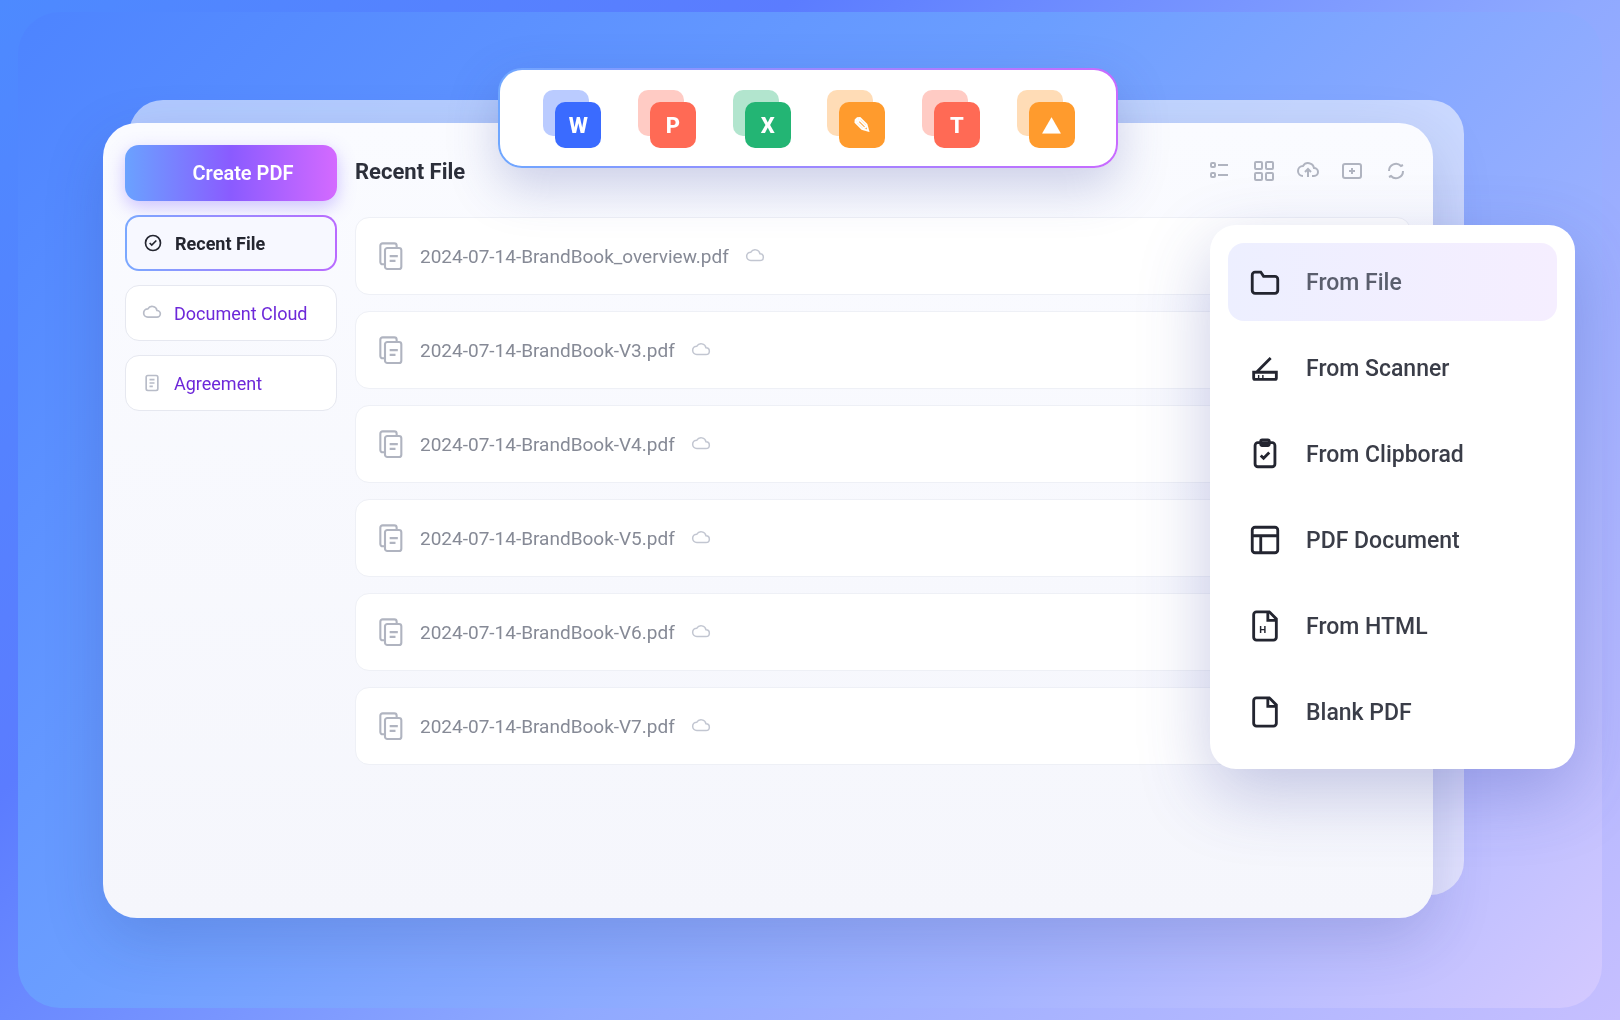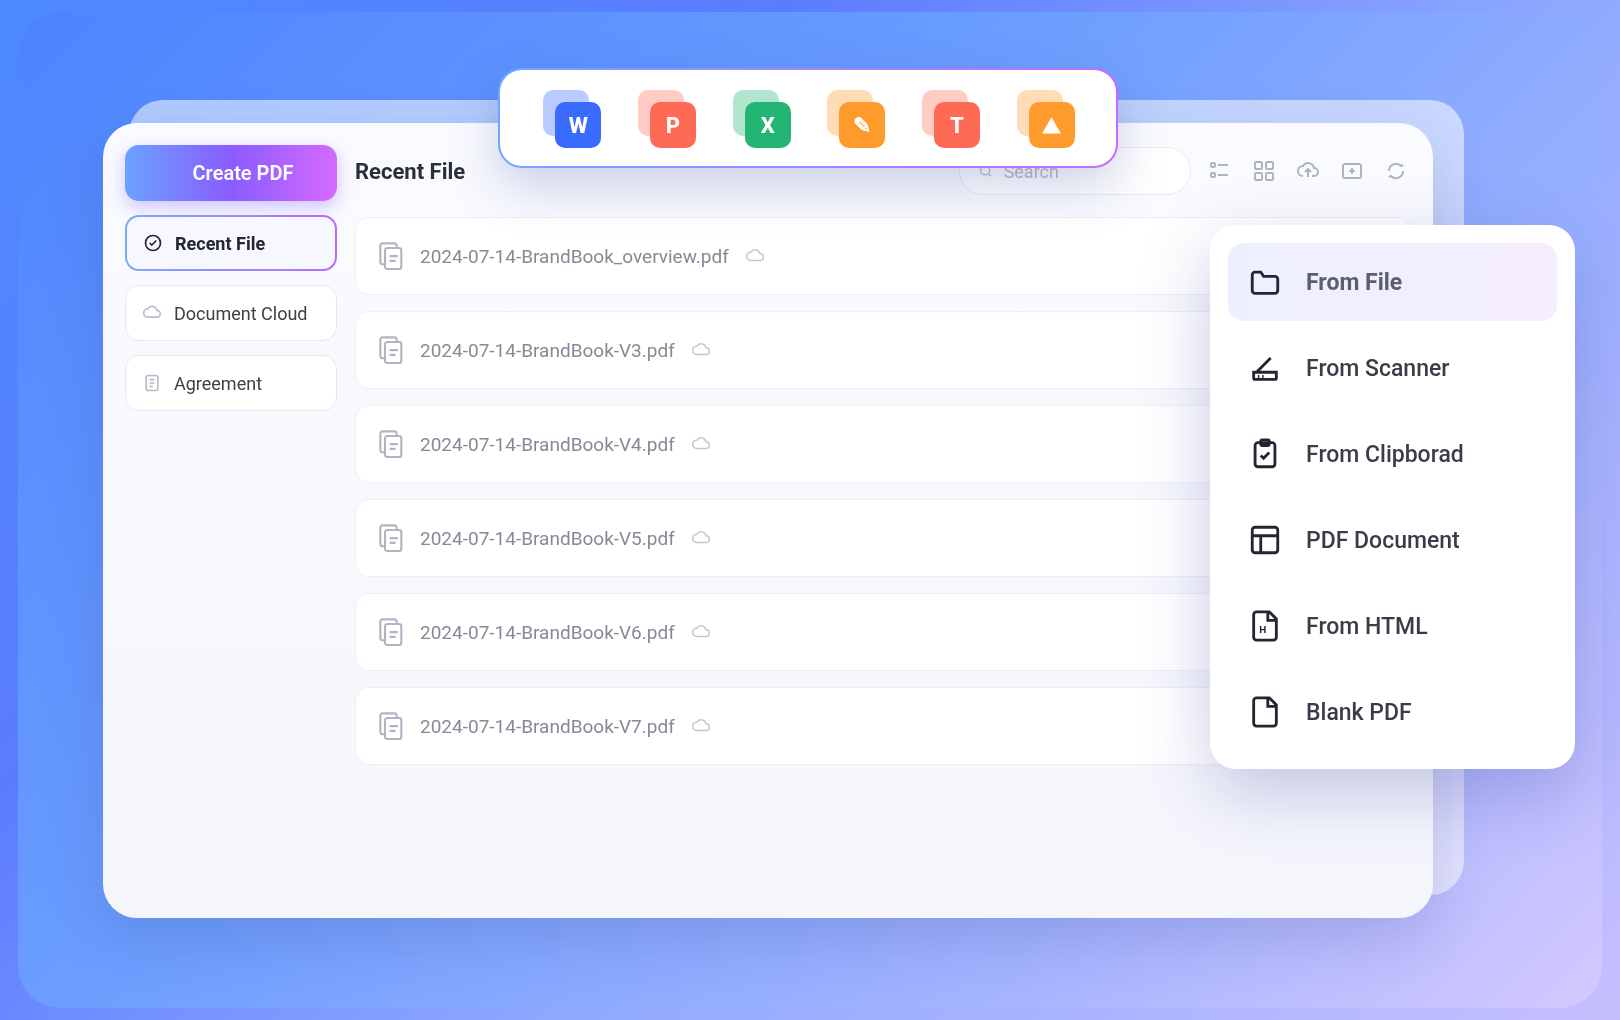--- a/index.html
+++ b/index.html
@@ -67,21 +67,21 @@
 .side-item {
   height: 56px;
   border-radius: 14px;
   border: 1px solid #e6e8f0;
   background: #fff;
   display: flex;
   align-items: center;
   gap: 12px;
   padding: 0 16px;
   font-size: 18px;
-  color: #404040;
+  color: #6d28d9;
 }
 .side-item.active {
   border: 2px solid transparent;
   background:
     linear-gradient(#f7f8ff, #f7f8ff) padding-box,
     linear-gradient(90deg, #7aa8ff, #b96aff) border-box;
   color: #242630;
   font-weight: 700;
 }
 .side-item .icon { width: 20px; height: 20px; flex-shrink: 0; }
@@ -180,21 +180,21 @@
   height: 78px;
   border-radius: 16px;
   display: flex;
   align-items: center;
   gap: 24px;
   padding: 0 20px;
   font-size: 23px;
   color: #3a3d48;
   font-weight: 500;
 }
-.dd-item.active { background: linear-gradient(90deg, #edefff 0%, #f5eeff 100%); color: #5a5e6d; font-weight: bold; }
+.dd-item.active { background: linear-gradient(90deg, #edefff 0%, #f5eeff 100%); color: #5a5e6d; }
 .dd-item .dicon { width: 34px; height: 34px; color: #232530; flex-shrink: 0; }
 </style>
 </head>
 <body>
 
 <div class="outer-card"></div>
 <div class="back-panel"></div>
 
 <div class="app-window">
 
@@ -228,27 +228,20 @@
           </svg>
       </span>
       <span>Agreement</span>
     </div>
   </div>
 
   <div class="main">
     <div class="topbar">
       <div class="section-title">Recent File</div>
 
-      <div class="search">
-        <svg width="18" height="18" viewBox="0 0 24 24" fill="none" stroke="#b8bcc8" stroke-width="2">
-            <circle cx="11" cy="11" r="7"></circle>
-            <path d="M20 20l-3.5-3.5"></path>
-          </svg>
-        <input placeholder="Search" style="">
-      </div>
 
       <div class="toolbtn">
         <svg width="24" height="24" viewBox="0 0 24 24" fill="none" stroke="currentColor" stroke-width="2">
             <rect x="3" y="4" width="4" height="4" rx="1"></rect>
             <rect x="3" y="14" width="4" height="4" rx="1"></rect>
             <path d="M10 6h10M10 16h10"></path>
           </svg>
       </div>
       <div class="toolbtn">
         <svg width="24" height="24" viewBox="0 0 24 24" fill="none" stroke="currentColor" stroke-width="2">

